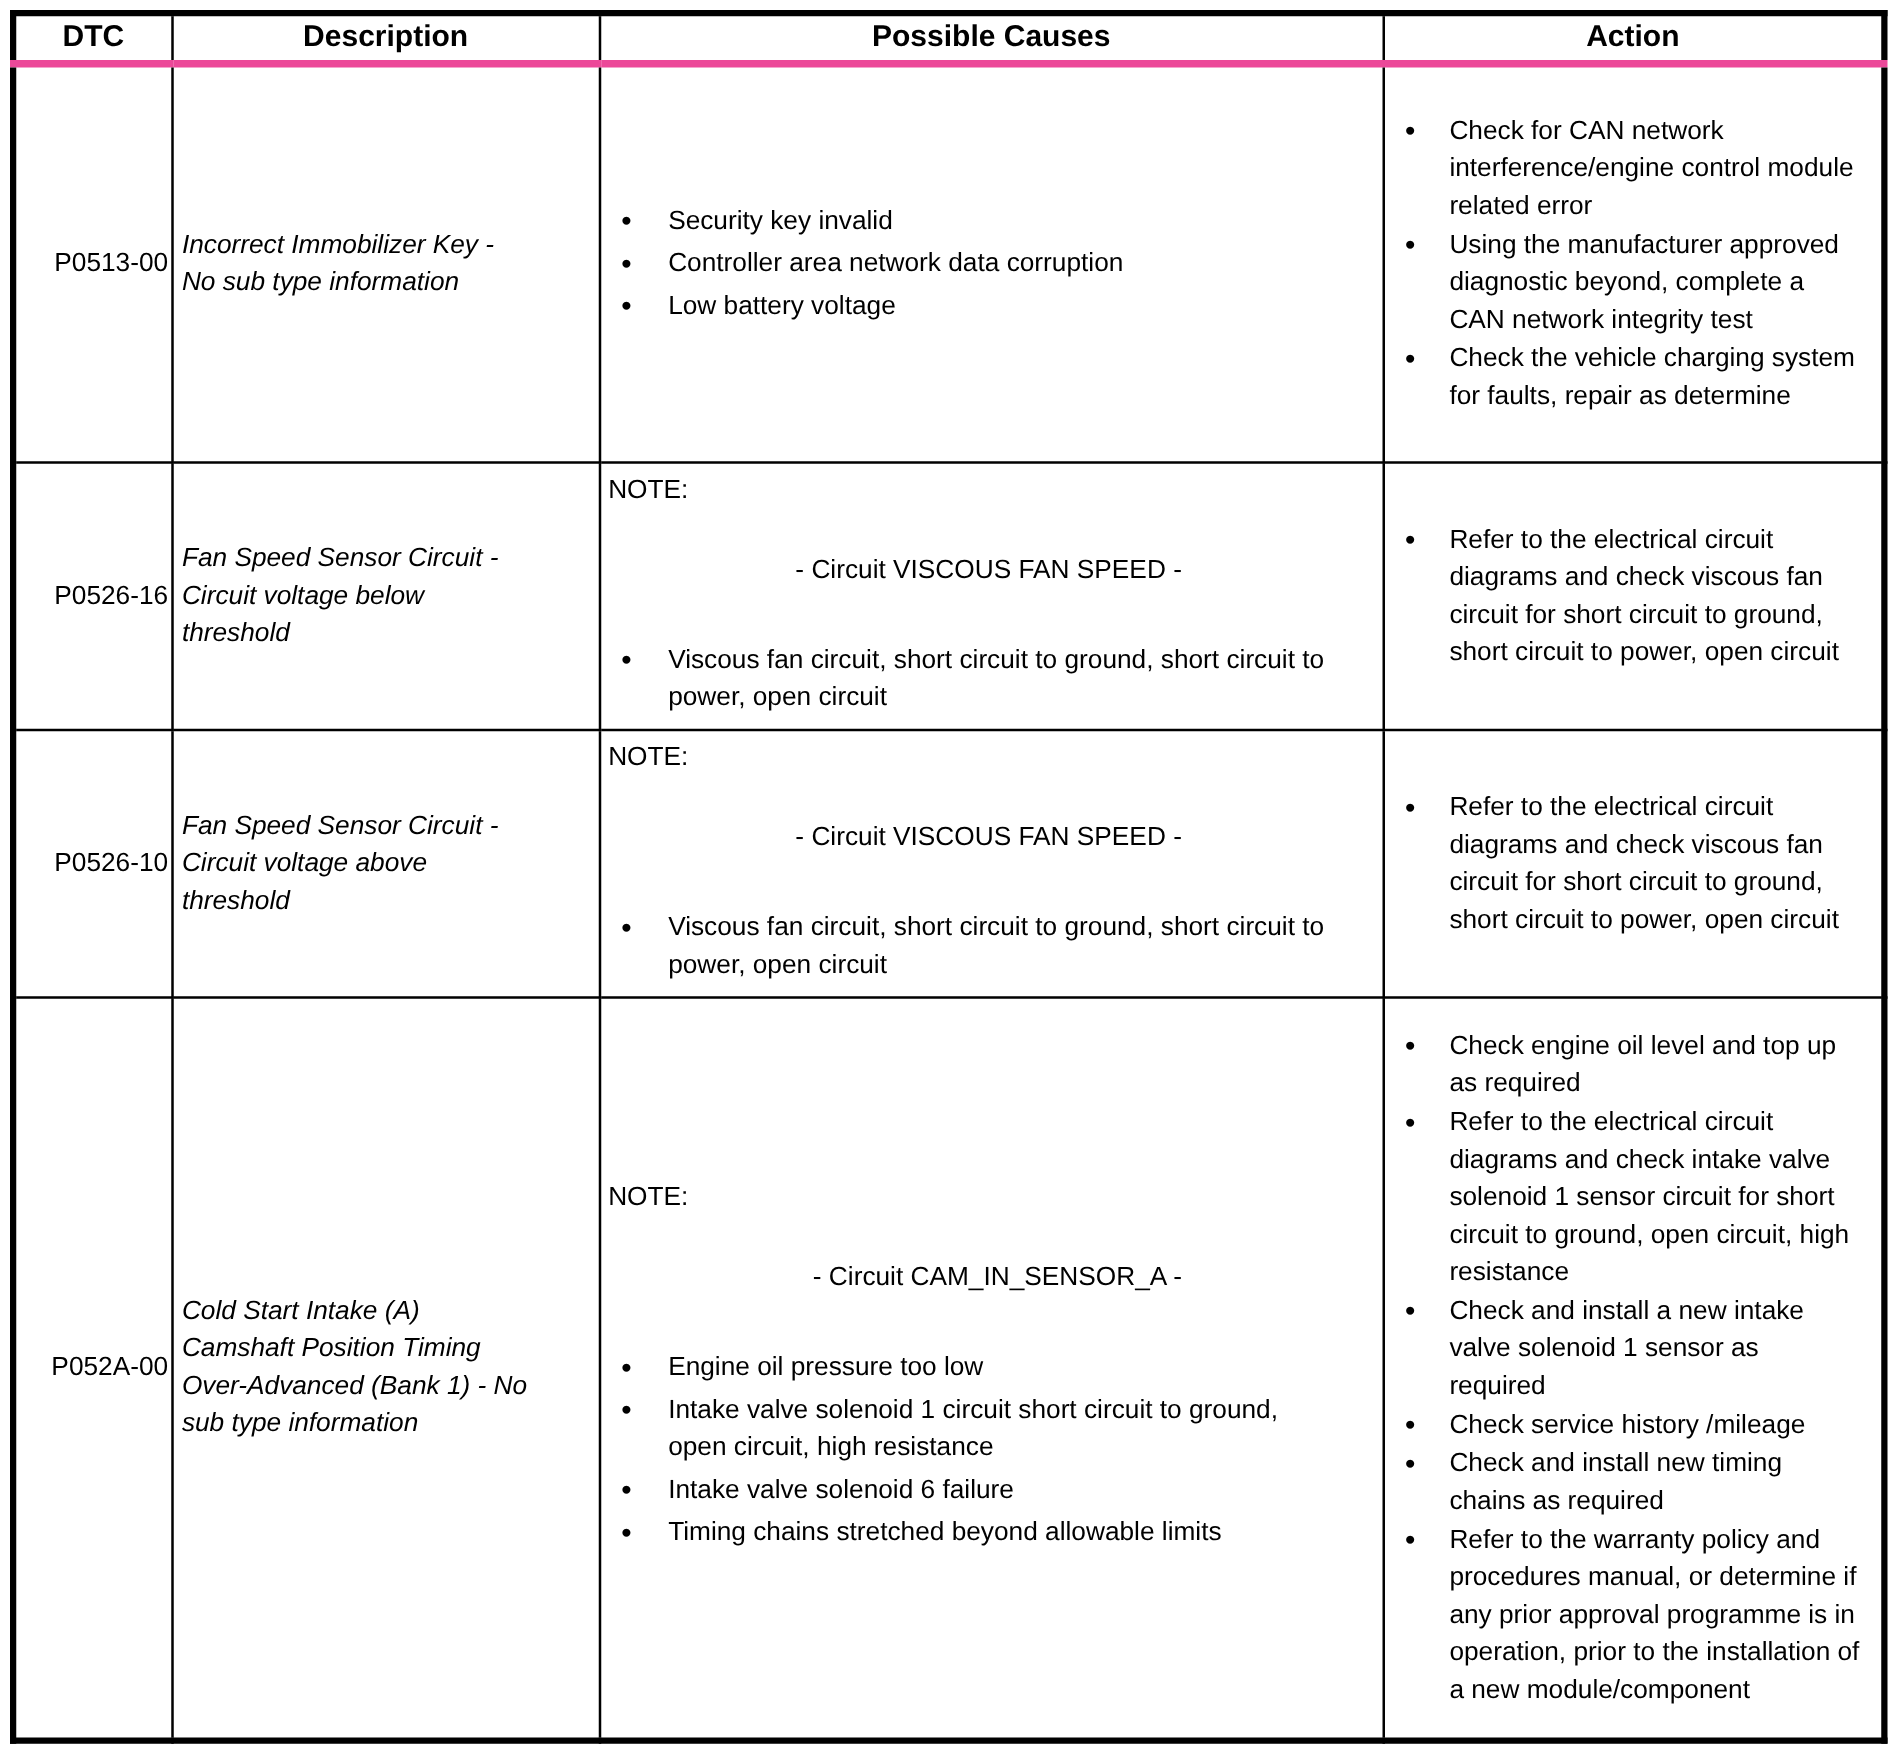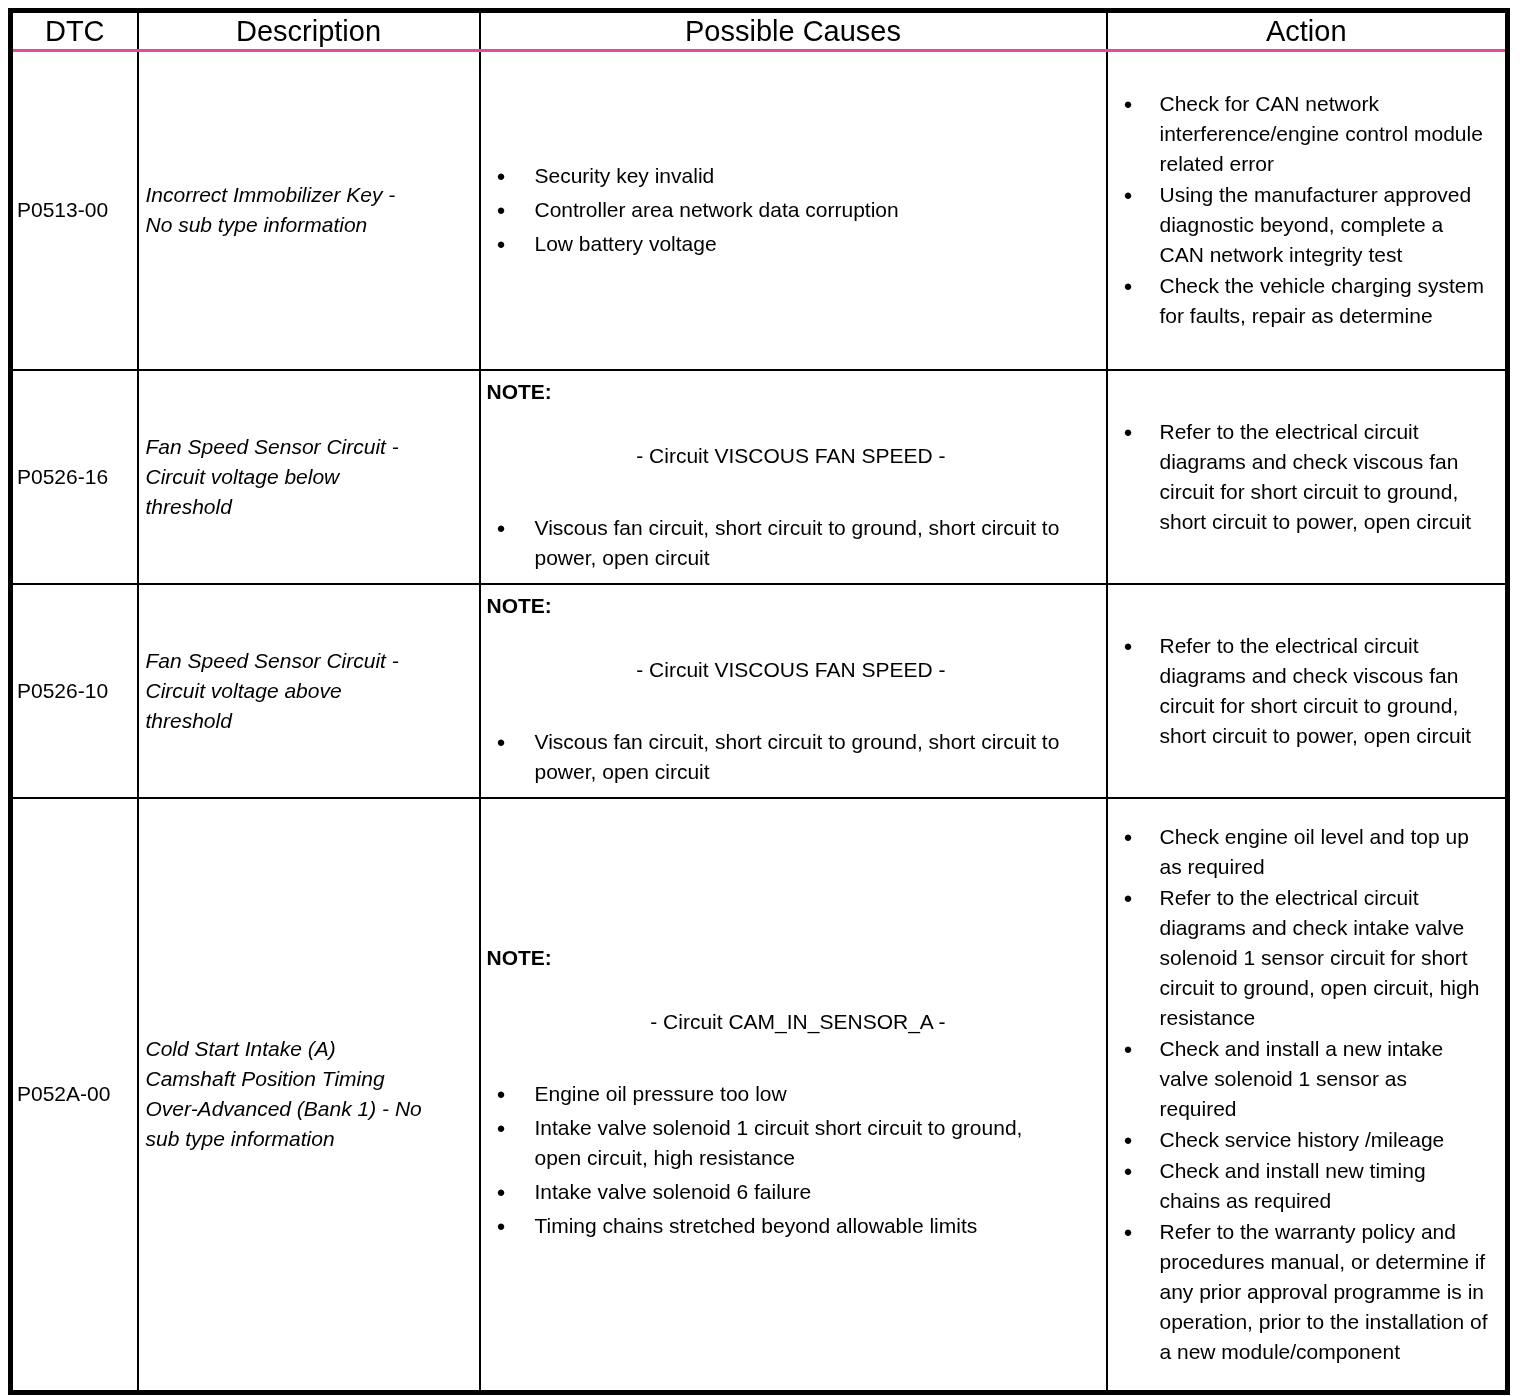--- a/index.html
+++ b/index.html
@@ -28,39 +28,39 @@
   col.c-causes { width: 627px; }
   col.c-action { width: 401px; }
   th, td {
     border: 2px solid #000000;
     vertical-align: middle;
     text-align: left;
     overflow: hidden;
   }
   thead th {
     height: 40px;
-    font-size: 29px;
-    font-weight: normal;
+    font-size: 24px;
+    font-weight: bold;
     text-align: center;
     vertical-align: middle;
-    border-bottom: 3px solid #ec4899;
+    border-bottom: 6px solid #ec4899;
     padding: 2px 4px;
   }
   tr.r1 td { height: 319px; }
   tr.r2 td { height: 212px; }
   tr.r3 td { height: 214px; }
   tr.r4 td { height: 595px; }
 
-  td.dtc-cell  { padding: 4px 2px 4px 4px; }
+  td.dtc-cell  { padding: 4px 2px 4px 4px; text-align: right; }
   td.desc-cell { padding: 4px 8px 4px 7px; white-space: pre-line; font-style: italic; }
   td.causes-cell { padding: 6px 40px 6px 6px; }
   td.action-cell { padding: 6px 16px 6px 16px; }
 
   .note-label {
-    font-weight: bold;
+    font-weight: normal;
     margin-bottom: 34px;
   }
   .circuit-note {
     text-align: right;
     padding-right: 120px;
     margin-bottom: 42px;
   }
   .blist { list-style: none; }
   .blist .li {
     display: flex;

